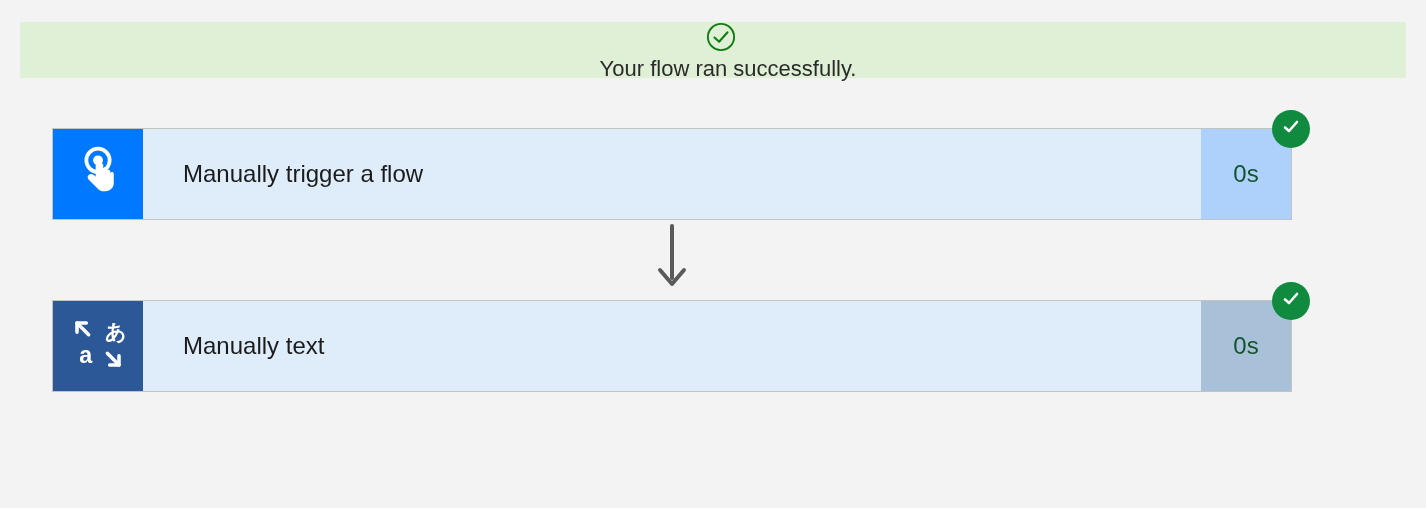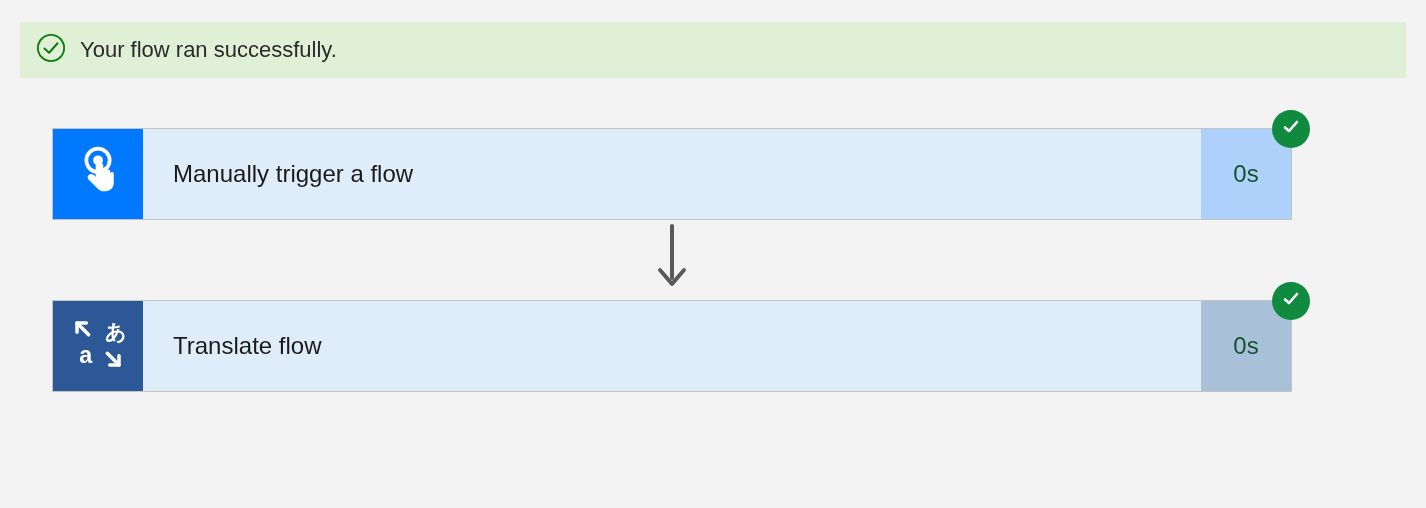--- a/index.html
+++ b/index.html
@@ -15,20 +15,21 @@
 
   
   .banner {
     margin: 22px 20px 0 20px;
     height: 56px;
     background: #dff0d6;
     display: flex;
     align-items: center;
     padding-left: 16px;
     box-sizing: border-box;
+    flex-direction: column;
   }
   .banner svg {
     width: 30px;
     height: 30px;
     flex: 0 0 auto;
   }
   .banner-text {
     margin-left: 14px;
     font-size: 22px;
     color: #2a2a2a;
@@ -62,21 +63,21 @@
     justify-content: center;
   }
   .step-icon.blue-bright { background: #0078ff; }
   .step-icon.blue-dark   { background: #2c5898; }
   .step-icon svg { width: 56px; height: 56px; }
 
   .step-title {
     flex: 1 1 auto;
     display: flex;
     align-items: center;
-    padding-left: 30px;
+    padding-left: 40px;
     font-size: 24px;
     color: #1b1b1b;
   }
 
   .step-time {
     width: 90px;
     flex: 0 0 90px;
     display: flex;
     align-items: center;
     justify-content: center;
@@ -187,21 +188,21 @@
 
           <path d="M34 42 L42 42 L42 34" stroke="#ffffff" stroke-width="3" fill="none" stroke-linecap="round" stroke-linejoin="round"></path>
           <line x1="42" y1="42" x2="32" y2="32" stroke="#ffffff" stroke-width="3" stroke-linecap="round"></line>
 
           <text x="30" y="20" font-size="18" fill="#ffffff" font-family="Arial, sans-serif" font-weight="600">あ</text>
 
           <text x="8" y="40" font-size="20" fill="#ffffff" font-family="Arial, sans-serif" font-weight="600">a</text>
         </svg>
       </span>
     </div>
-    <div class="step-title">Translate flow</div>
+    <div class="step-title">Manually text</div>
     <div class="step-time blue-mid">0s</div>
     <div class="badge">
       <span>
         <svg viewBox="0 0 20 20">
             <path d="M4 10.5 L8 14 L16 5" stroke="#ffffff" stroke-width="2.6" fill="none" stroke-linecap="round" stroke-linejoin="round"></path>
           </svg>
       </span>
     </div>
   </div>
 

